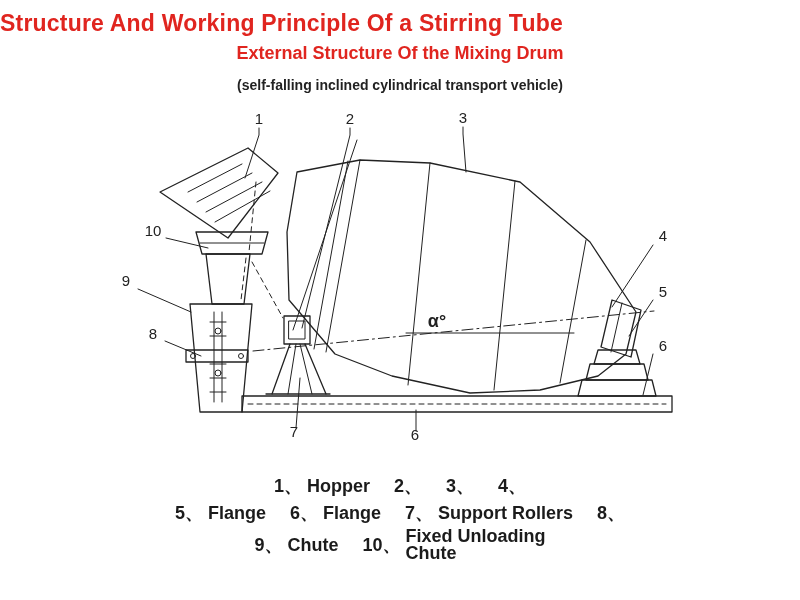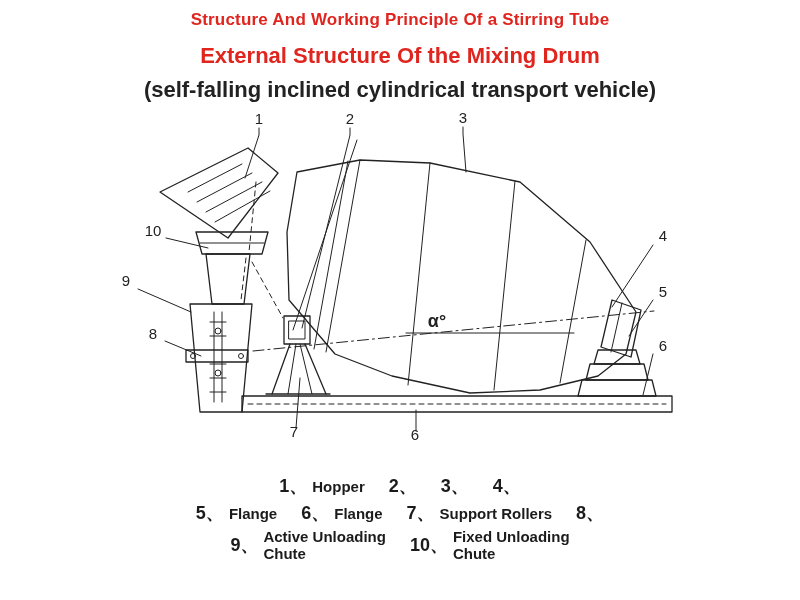--- a/index.html
+++ b/index.html
@@ -8,42 +8,42 @@
     --background:#ffffff;
   }
   html,body{margin:0;padding:0;}
   .page{
     position:relative;width:800px;height:600px;overflow:hidden;
     background:var(--background);
     font-family:"Liberation Sans","DejaVu Sans",sans-serif;
     color:var(--ink);
   }
   .titles{position:absolute;top:0;left:0;width:100%;z-index:2;}
-  .title-l1{position:absolute;top:10px;width:100%;text-align:center;
-    font-size:17px;font-weight:700;color:var(--title_red);letter-spacing:.2px;}
+  .title-l1{position:absolute;top:10px;width:100%;text-align:left;
+    font-size:23px;font-weight:700;color:var(--title_red);letter-spacing:.2px;}
   .title-l2{position:absolute;top:43px;width:100%;text-align:center;
-    font-size:22px;font-weight:700;color:var(--title_red);}
+    font-size:18px;font-weight:700;color:var(--title_red);}
   .title-l3{position:absolute;top:77px;width:100%;text-align:center;
-    font-size:22px;font-weight:700;color:var(--ink);}
+    font-size:14px;font-weight:700;color:var(--ink);}
   .diagram-svg{position:absolute;top:0;left:0;z-index:1;color:var(--ink);}
   .ln{fill:none;stroke:currentColor;stroke-width:1.3;stroke-linejoin:round;stroke-linecap:round;}
   .thin{stroke-width:1;}
   .dash{stroke-dasharray:5 4;}
   .dashdot{stroke-dasharray:11 4 2 4;}
   .callout{font-size:15px;fill:var(--ink);font-weight:400;text-anchor:middle;}
   .alpha{font-size:18px;font-weight:700;fill:var(--ink);text-anchor:middle;}
   .legend{
     position:absolute;top:474px;left:0;width:100%;z-index:2;
     display:flex;flex-direction:column;align-items:center;gap:3px;
     font-weight:700;color:#1b1b1b;
   }
   .lg-row{display:flex;align-items:center;gap:24px;}
   .lg-item{display:flex;align-items:center;gap:5px;}
   .num{font-size:18px;white-space:nowrap;}
-  .lbl{display:flex;flex-direction:column;font-size:15px;line-height:17px;}
+  .lbl{display:flex;flex-direction:column;font-size:18px;line-height:17px;}
   .l{display:block;white-space:nowrap;}
 </style>
 </head>
 <body>
 
 <div class="page">
 
   <div class="titles">
     <div class="title-l1">Structure And Working Principle Of a Stirring Tube</div>
     <div class="title-l2">External Structure Of the Mixing Drum</div>
@@ -196,21 +196,20 @@
       </div>
       <div class="lg-item">
         <span class="num">8、</span>
       </div>
     </div>
 
     <div class="lg-row">
       <div class="lg-item">
         <span class="num">9、</span>
         <span class="lbl">
-          <span class="l">Active Unloading</span>
           <span class="l">Chute</span>
         </span>
       </div>
       <div class="lg-item">
         <span class="num">10、</span>
         <span class="lbl">
           <span class="l">Fixed Unloading</span>
           <span class="l">Chute</span>
         </span>
       </div>

